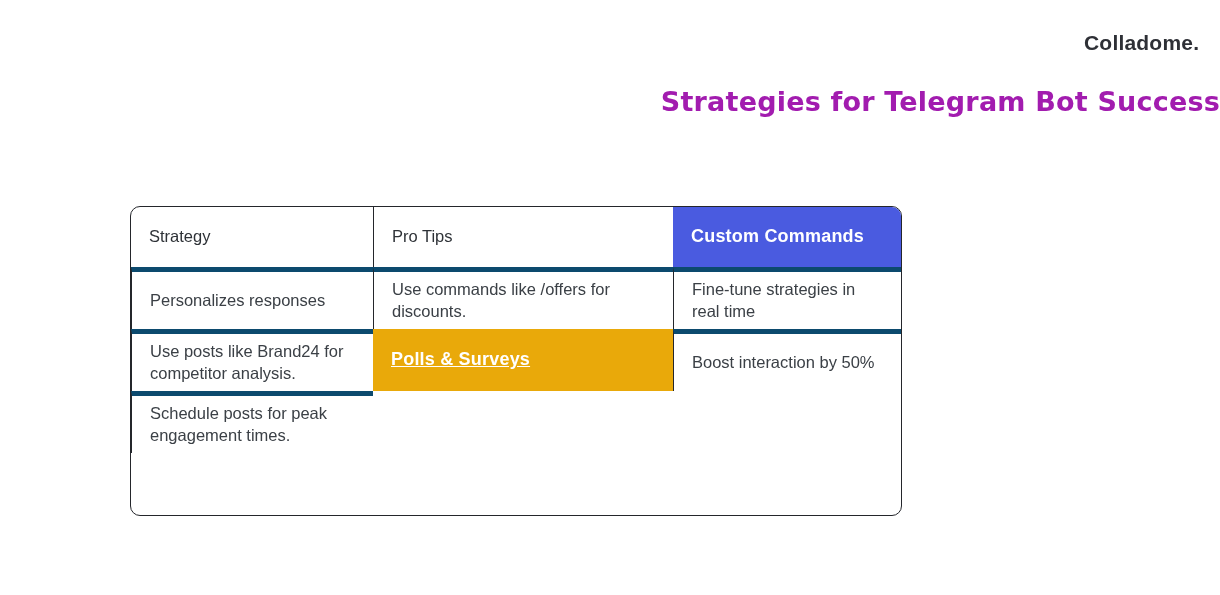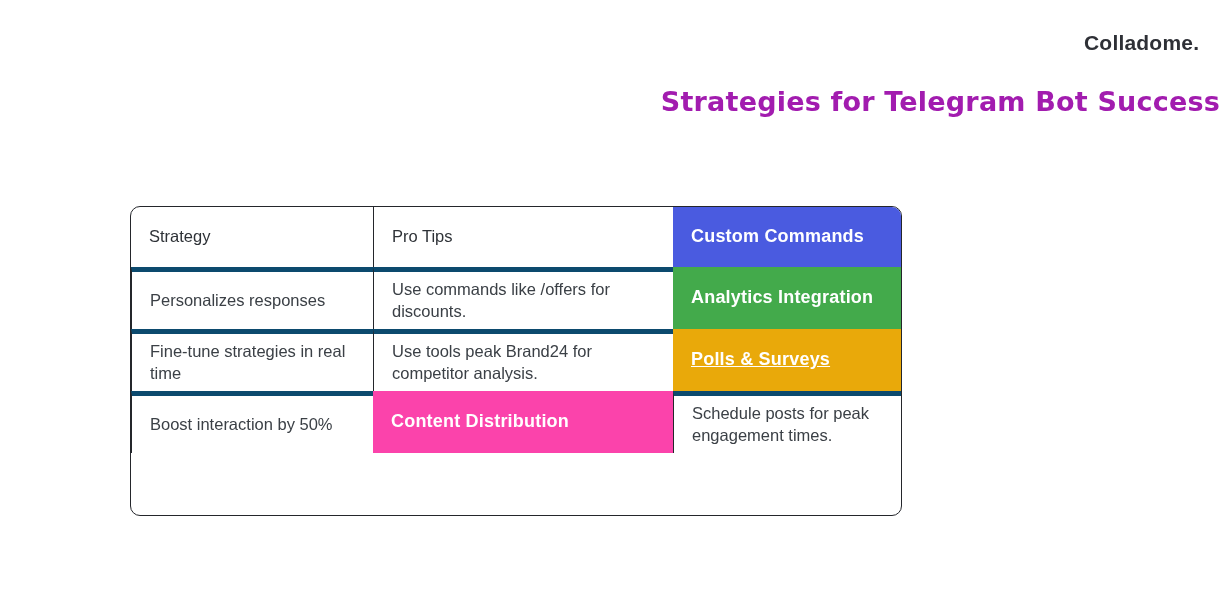--- a/index.html
+++ b/index.html
@@ -81,22 +81,20 @@
 
 <div class="table">
 
   <div class="cell th col1">Strategy</div>
   <div class="cell th col3">Pro Tips</div>
 
   <div class="cell strategy-cell body-row col1" style="background: rgb(74, 91, 224);">Custom Commands</div>
   <div class="cell body-row col2">Personalizes responses</div>
   <div class="cell body-row col3">Use commands like /offers for discounts.</div>
 
-  <div class="cell strategy-cell body-row col1" style="background: rgb(67, 170, 75);">Analytics Integration</div>
   <div class="cell body-row col2">Fine-tune strategies in real time</div>
-  <div class="cell body-row col3">Use tools peak Brand24 for competitor analysis.</div>
+  <div class="cell body-row col3">Use posts like Brand24 for competitor analysis.</div>
 
   <div class="cell strategy-cell body-row col1" style="background: rgb(233, 169, 10); text-decoration: underline;">Polls &amp; Surveys</div>
   <div class="cell body-row col2">Boost interaction by 50%</div>
 
-  <div class="cell strategy-cell body-row col1" style="background: rgb(251, 67, 171);">Content Distribution</div>
   <div class="cell body-row col3">Schedule posts for peak engagement times.</div>
 </div>
 
 </body></html>

